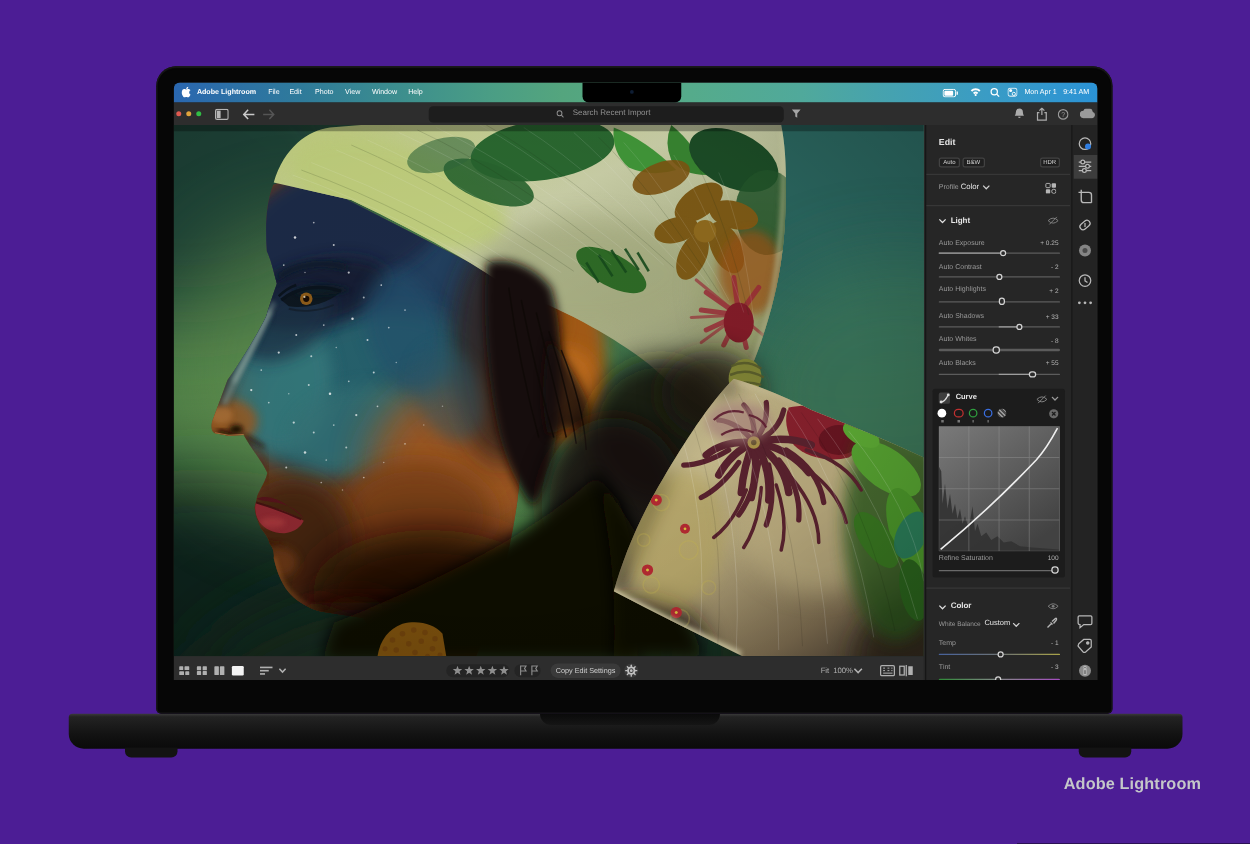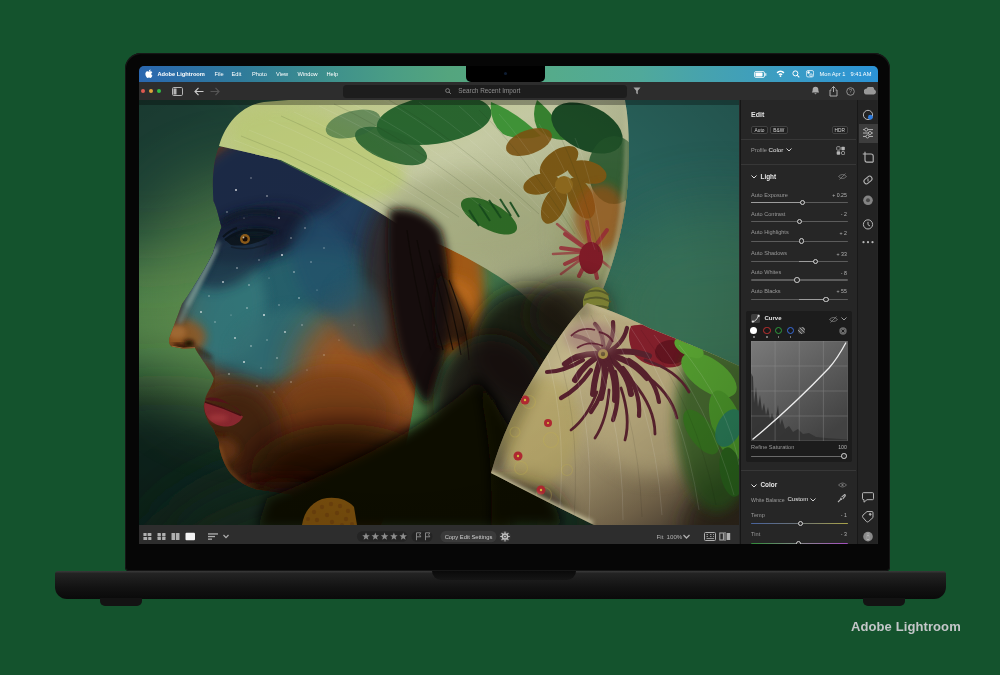--- a/index.html
+++ b/index.html
@@ -1,18 +1,18 @@
 <!DOCTYPE html>
 <html><head>
 <meta charset="utf-8">
 <style>
 * { margin:0; padding:0; box-sizing:border-box; }
 html,body { width:1000px; height:675px; background:#000; overflow:hidden; }
 body { font-family:"Liberation Sans", sans-serif; position:relative; -webkit-font-smoothing:antialiased; }
-.stage { position:absolute; left:0; top:0; width:1000px; height:675px; background:#14532d; }
+.stage { position:absolute; left:0; top:0; width:1000px; height:675px; background:#4c1d95; }
 .lid { position:absolute; left:125px; top:53px; width:765px; height:518px;
   background:#060606; border-radius:16px 16px 4px 4px;
   box-shadow: inset 0 0 0 1px #161616, inset 0 1px 1px #222; }
 .screen { position:absolute; left:13.5px; top:13.2px; width:739px; height:478.3px;
   border-radius:5px 5px 0 0; overflow:hidden; background:#1e1e1e; }
 .base { position:absolute; left:55px; top:571px; width:891px; height:27.5px;
   border-radius:3px 3px 12px 12px;
   background:linear-gradient(180deg,#3a3a3a 0,#232323 2.5px,#1b1b1b 9px,#121212 17px,#0a0a0a 100%); }
 .scoop { position:absolute; left:377px; top:0; width:144px; height:8.5px;
   background:linear-gradient(180deg,#0a0a0a,#151515); border-radius:0 0 9px 9px; }

